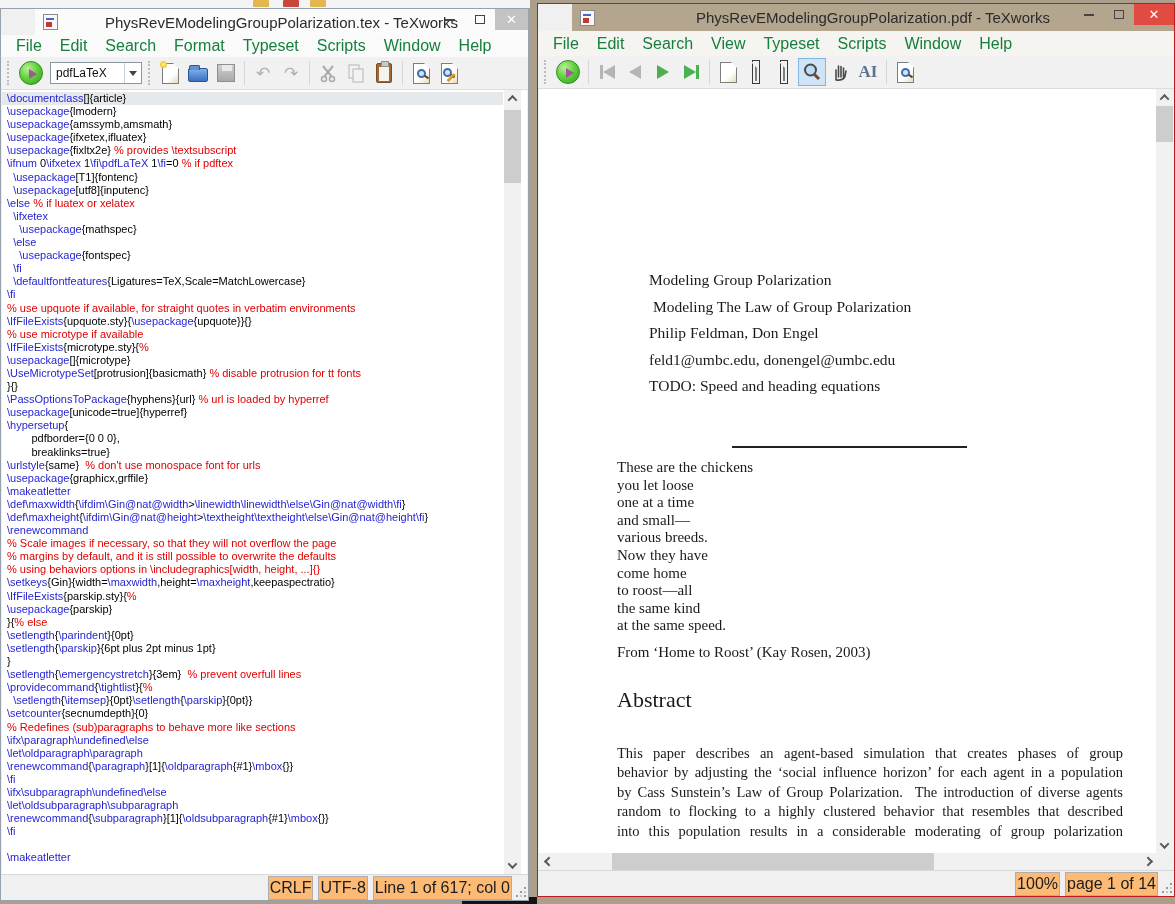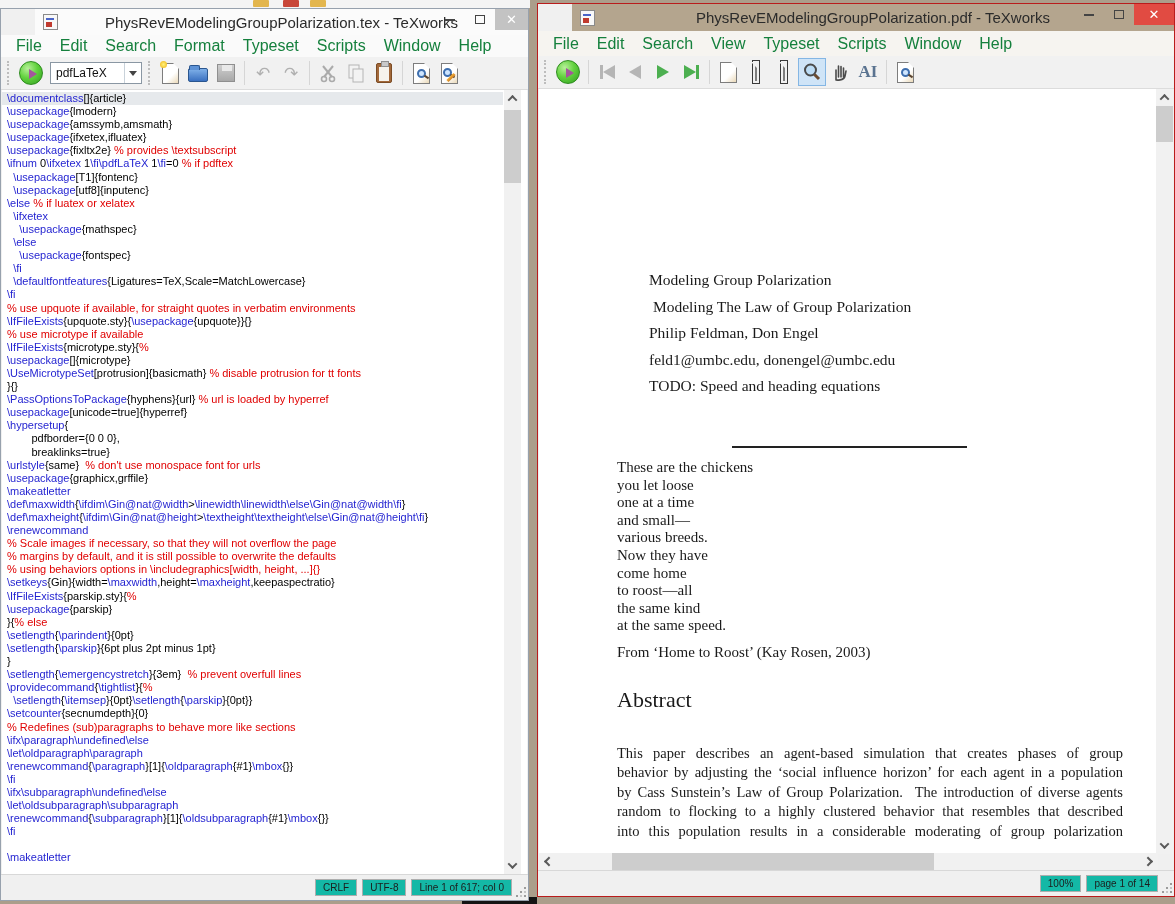--- a/index.html
+++ b/index.html
@@ -45,21 +45,21 @@
   .chev.up { transform:rotate(45deg) translate(1px,1px); }
   .chev.down { transform:rotate(225deg) translate(1px,1px); }
   .chev.left { transform:rotate(-45deg) translate(1px,1px); }
   .chev.right { transform:rotate(135deg) translate(1px,1px); }
   .vthumb { position:absolute; left:0; width:17px; background:#cdcdcd; }
   .hthumb { position:absolute; top:0; height:17px; background:#cdcdcd; }
 
   
   .statusbar { position:absolute; left:0; right:0; bottom:0; background:#f0f0f0; border-top:1px solid #d8d8d8;
     display:flex; align-items:center; justify-content:flex-end; gap:5px; padding-right:16px; }
-  .status-box { border:1px solid #aeaeae; background:#14b8a6; font-size:10px; color:#1c1c1c; padding:2px 7px; white-space:nowrap; }
+  .status-box { border:1px solid #aeaeae; background:#fdba74; font-size:16px; color:#1c1c1c; padding:2px 1px; white-space:nowrap; }
   .grip-dots { position:absolute; right:2px; bottom:3px; width:2px; height:2px; background:#9b9b9b;
     box-shadow:0 -8px 0 #9b9b9b, -4px -4px 0 #9b9b9b, -8px 0 0 #9b9b9b, 0 -4px 0 #c6c6c6, -4px 0 0 #c6c6c6; }
 
   
   #win-editor { left:0; top:8px; width:529px; height:893px; border:1px solid #97a1ad; }
   #win-editor .titlebar { height:26px; background:#fbfbfb; }
   #win-editor .winbtn.close { background:#c3c3c3; width:33px; }
   #win-editor .menubar { height:22px; }
   #win-editor .toolbar { height:33px; }
   #editor-area { position:absolute; left:1px; right:1px; top:81px; height:784px; background:#fff; overflow:hidden; }

